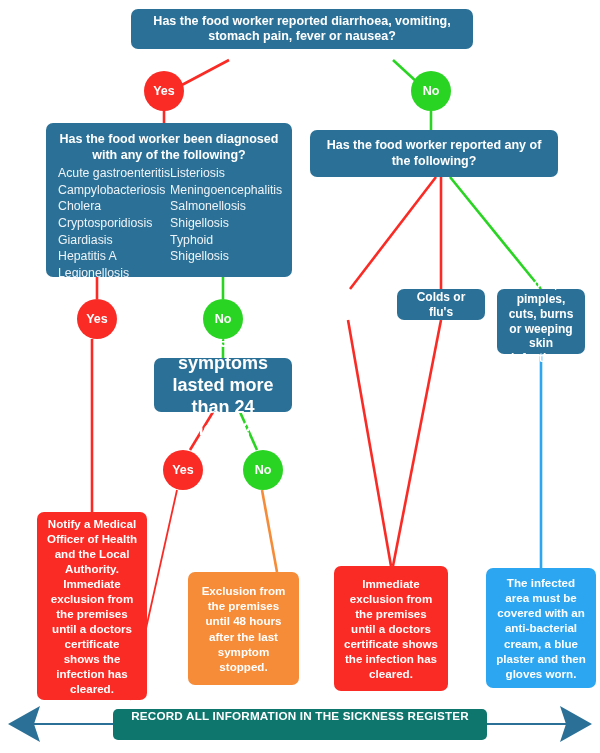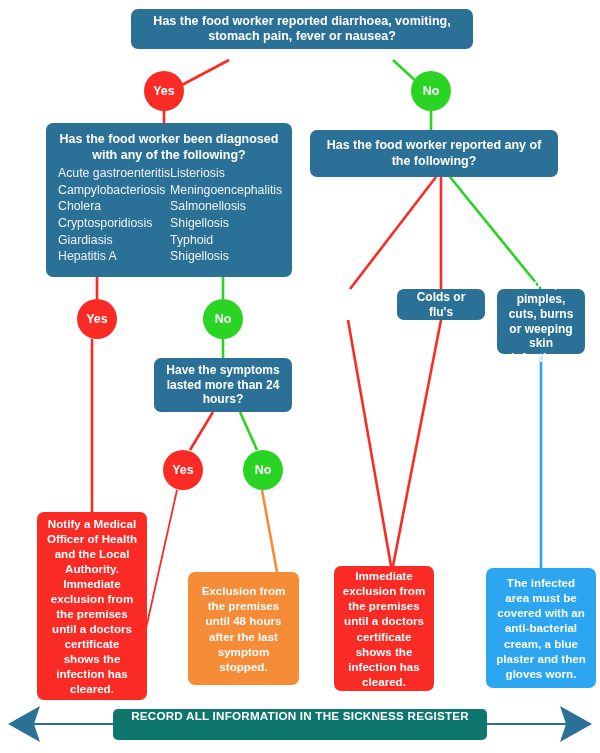--- a/index.html
+++ b/index.html
@@ -43,21 +43,21 @@
   .node.red      { background: #fa2b25; }
   .node.orange   { background: #f68b38; }
   .node.lightblue{ background: #2ca6f0; }
 
   .q-title {
     font-weight: bold;
     font-size: 12.5px;
   }
   .decision-box {
     font-weight: bold;
-    font-size: 12px;
+    font-size: 18px;
   }
   .outcome-box {
     font-weight: bold;
     font-size: 11.6px;
     line-height: 1.3;
   }
   .symptom-box {
     font-weight: bold;
     font-size: 12px;
   }
@@ -197,20 +197,21 @@
   <div class="node blue" id="disease-node" style="left:46px; top:123px; width:246px; height:154px;">
     <div class="heading">Has the food worker been diagnosed with any of the following?</div>
     <div class="cols">
       <ul class="col">
         <li>Acute gastroenteritis</li>
         <li>Campylobacteriosis</li>
         <li>Cholera</li>
         <li>Cryptosporidiosis</li>
         <li>Giardiasis</li>
         <li>Hepatitis A</li>
+        <li>Legionellosis</li>
       </ul>
       <ul class="col">
         <li>Listeriosis</li>
         <li>Meningoencephalitis</li>
         <li>Salmonellosis</li>
         <li>Shigellosis</li>
         <li>Typhoid</li>
         <li>Shigellosis</li>
       </ul>
     </div>
@@ -250,21 +251,21 @@
   </div>
 
   <div class="node red outcome-box" style="left:37px; top:512px; width:110px; height:188px;">
     <span>Notify a Medical Officer of Health and the Local Authority. Immediate exclusion from the premises until a doctors certificate shows the infection has cleared.</span>
   </div>
 
   <div class="node orange outcome-box" style="left:188px; top:572px; width:111px; height:113px;">
     <span>Exclusion from the premises until 48 hours after the last symptom stopped.</span>
   </div>
 
-  <div class="node red outcome-box" style="left:334px; top:566px; width:100px; height:125px;">
+  <div class="node red outcome-box" style="left:334px; top:566px; width:114px; height:125px;">
     <span>Immediate exclusion from the premises until a doctors certificate shows the infection has cleared.</span>
   </div>
 
   <div class="node lightblue outcome-box" style="left:486px; top:568px; width:110px; height:120px;">
     <span>The infected area must be covered with an anti-bacterial cream, a blue plaster and then gloves worn.</span>
   </div>
 
   <div id="register-banner">
     <span>RECORD ALL INFORMATION IN THE SICKNESS REGISTER</span>
   </div>

